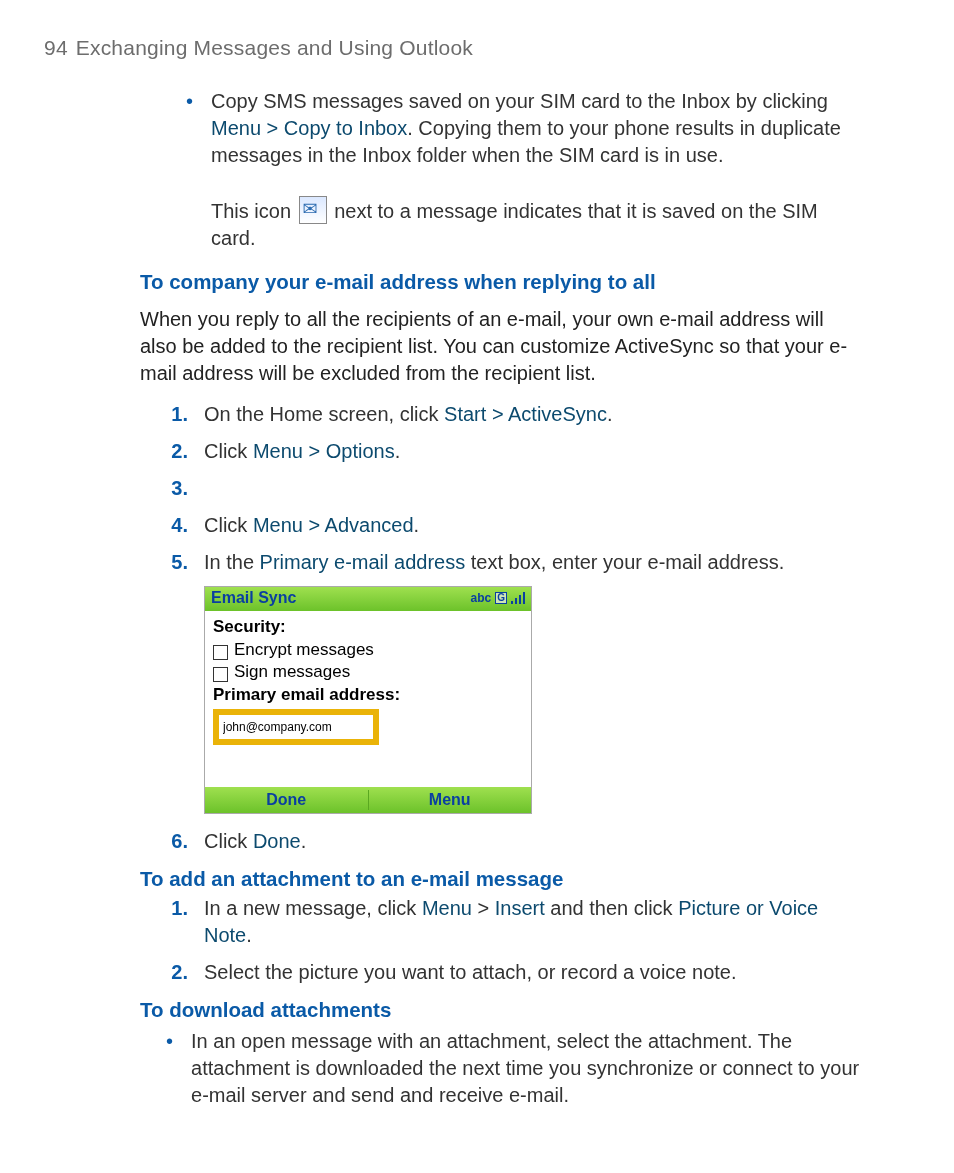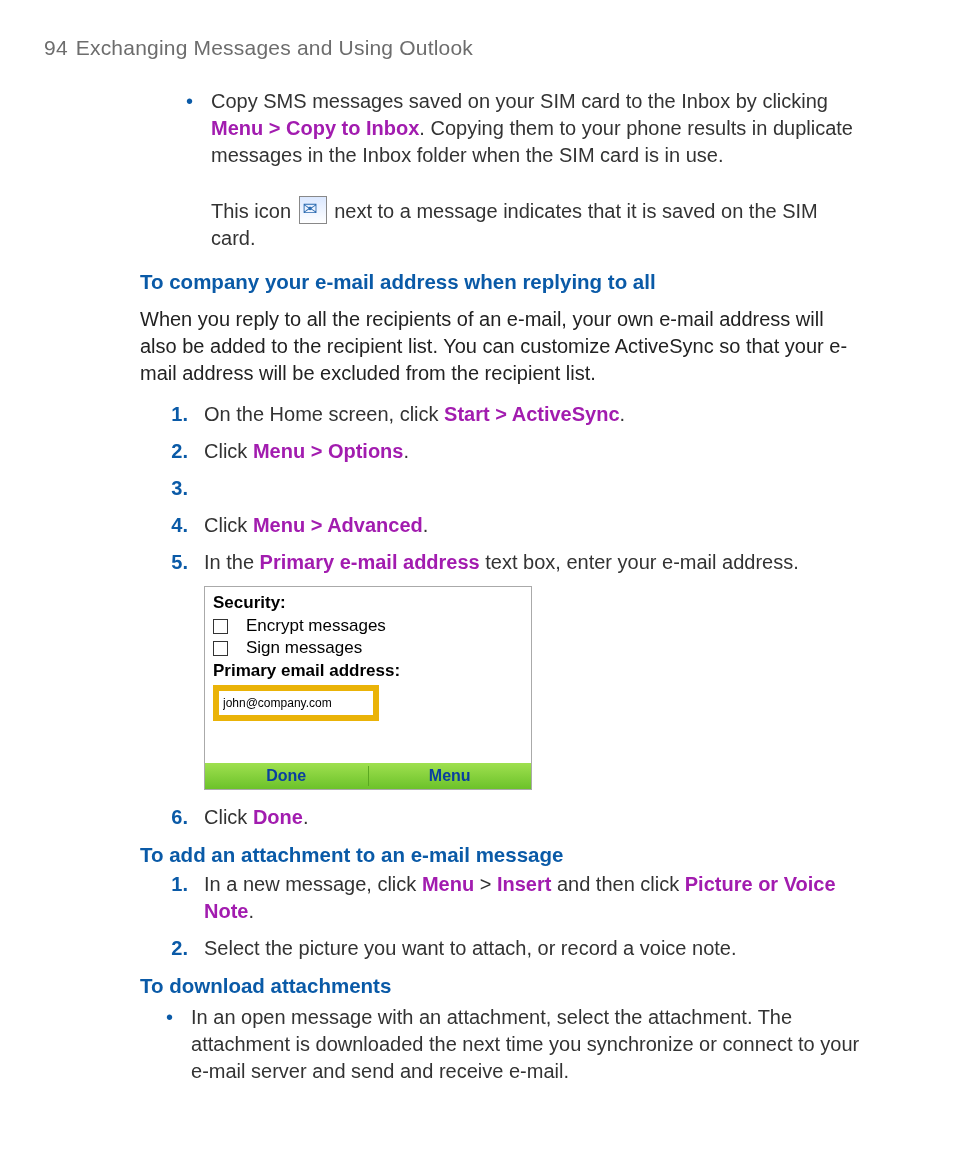--- a/index.html
+++ b/index.html
@@ -63,21 +63,21 @@
     font-weight: bold;
     font-size: 20.5px;
     margin: 12px 0 4px 96px;
   }
   .section-para {
     font-size: 20px;
     line-height: 1.35;
     margin: 12px 0 14px 96px;
     color: #222;
   }
-  .b { font-weight: bold; color: #a21caf; }
+  .b { font-weight: normal; color: #0c4a6e; }
   .icon-inline {
     display: inline-block;
     width: 26px;
     height: 26px;
     vertical-align: -6px;
     border: 1px solid #888;
     background: linear-gradient(#dbe8ff, #fff);
     position: relative;
     margin: 0 2px;
   }
@@ -125,21 +125,21 @@
   .phone-status .sig span:nth-child(2){left:4px;height:6px;}
   .phone-status .sig span:nth-child(3){left:8px;height:9px;}
   .phone-status .sig span:nth-child(4){left:12px;height:12px;}
   .phone-status .g {
     font-size:10px; font-weight:bold; color:#0a3fa0; background:#cfe6b8; border:1px solid #0a3fa0; padding:0 1px; line-height:1;
   }
   .phone-body {
     padding: 4px 2px 40px 2px;
   }
   .phone-label { font-weight: bold; padding: 2px 6px; }
-  .phone-check { padding: 1px 6px; display:flex; align-items:center; gap:18px; }
+  .phone-check { padding: 1px 6px; display:flex; align-items:flex-end; gap:6px; }
   .phone-check .box { width:13px; height:13px; border:1px solid #333; display:inline-block; }
   .phone-input-wrap { padding: 2px 6px; }
   .phone-input {
     border: 6px solid #eab308; width: 146px; height: 22px; font-size:12px; padding:1px 4px; font-family:inherit;
   }
   .phone-softkeys {
     background: linear-gradient(#9fe04f, #6cc22a);
     display: flex;
     height: 26px;
   }
@@ -187,20 +187,33 @@
       <span class="num-lbl">4.</span>
       <div class="body-text"><span>Click </span><span class="b">Menu &gt; Advanced</span><span>.</span></div>
     </div>
     <div class="num-row">
       <span class="num-lbl">5.</span>
       <div class="body-text"><span>In the </span><span class="b">Primary e-mail address</span><span> text box, enter your e-mail address.</span></div>
     </div>
   </div>
 
   <div class="phone-shot">
+    <div class="phone-title">
+      <span class="phone-title-text">Email Sync</span>
+      <span class="phone-status">
+        <span class="abc">abc</span>
+        <span class="g">G</span>
+        <span class="sig">
+            <span></span>
+            <span></span>
+            <span></span>
+            <span></span>
+          </span>
+      </span>
+    </div>
     <div class="phone-body">
       <div class="phone-label">Security:</div>
       <div class="phone-check">
         <span class="box"></span>
         <span>Encrypt messages</span>
       </div>
       <div class="phone-check">
         <span class="box"></span>
         <span>Sign messages</span>
       </div>

